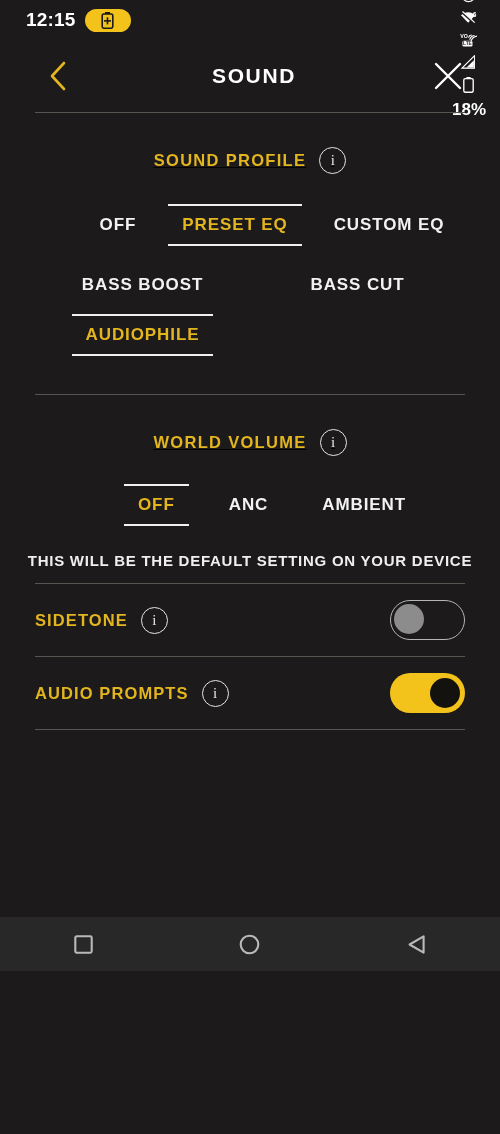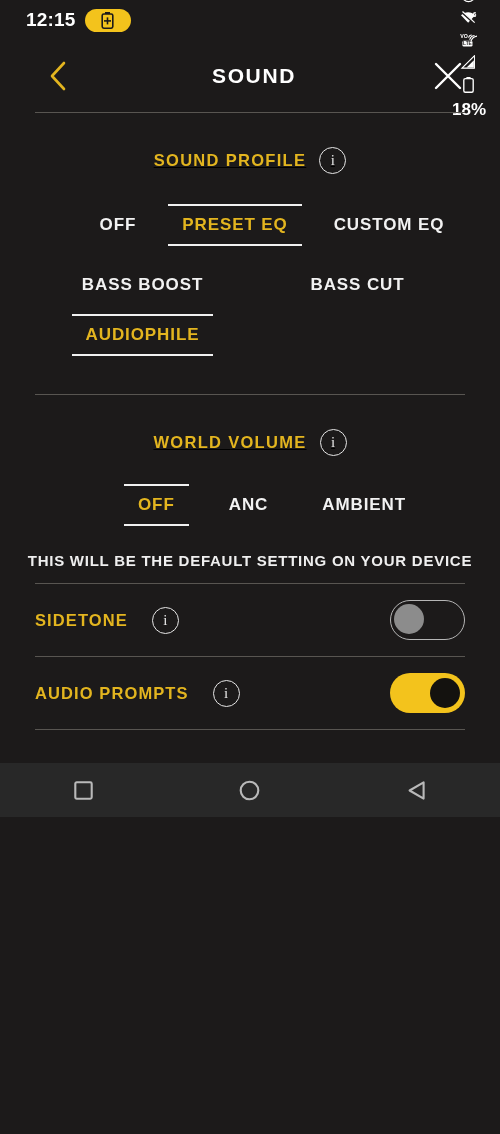--- a/index.html
+++ b/index.html
@@ -2,21 +2,21 @@
 <html><head>
 <meta charset="utf-8">
 <style>
   * { margin:0; padding:0; box-sizing:border-box; }
   html, body {
     width:500px; height:1134px;
     background:#1c1a1a;
     font-family:"Liberation Sans", sans-serif;
     overflow:hidden;
   }
-  .phone { position:relative; width:500px; height:817px; background:#1c1a1a; display:flex; flex-direction:column;justify-content:space-between; }
+  .phone { position:relative; width:500px; height:971px; background:#1c1a1a; display:flex; flex-direction:column;justify-content:space-between; }
 
   
   .statusbar {
     height:40px; flex:0 0 40px;
     display:flex; align-items:center; justify-content:space-between;
     padding:0 14px 0 26px;
     background:#1c1a1a;
   }
   .sb-left { display:flex; align-items:center; gap:9px; }
   .sb-time { color:#fff; font-size:19px; font-weight:bold; letter-spacing:0.2px; }
@@ -92,21 +92,21 @@
     text-align:center; color:#efefef;
     font-size:15px; font-weight:bold; letter-spacing:0.75px;
     margin:26px 0 14px 0;
   }
 
   
   .toggle-row {
     display:flex; align-items:center; justify-content:space-between;
     padding:0 35px; height:72px;
   }
-  .tr-left { display:flex; align-items:center; gap:24px; }
+  .tr-left { display:flex; align-items:center; gap:13px; }
   .tr-label { color:#e3b51f; font-size:16.5px; font-weight:bold; letter-spacing:1.1px; }
 
   .switch { width:75px; height:40px; border-radius:20px; position:relative; cursor:pointer; }
   .switch.off { background:#1c1a1a; border:1.8px solid #b6b6b6; }
   .switch.off .knob {
     position:absolute; top:3px; left:3px; width:30px; height:30px;
     border-radius:50%; background:#8c8c8c;
   }
   .switch.on { background:#f3c31c; border:none; }
   .switch.on .knob {

